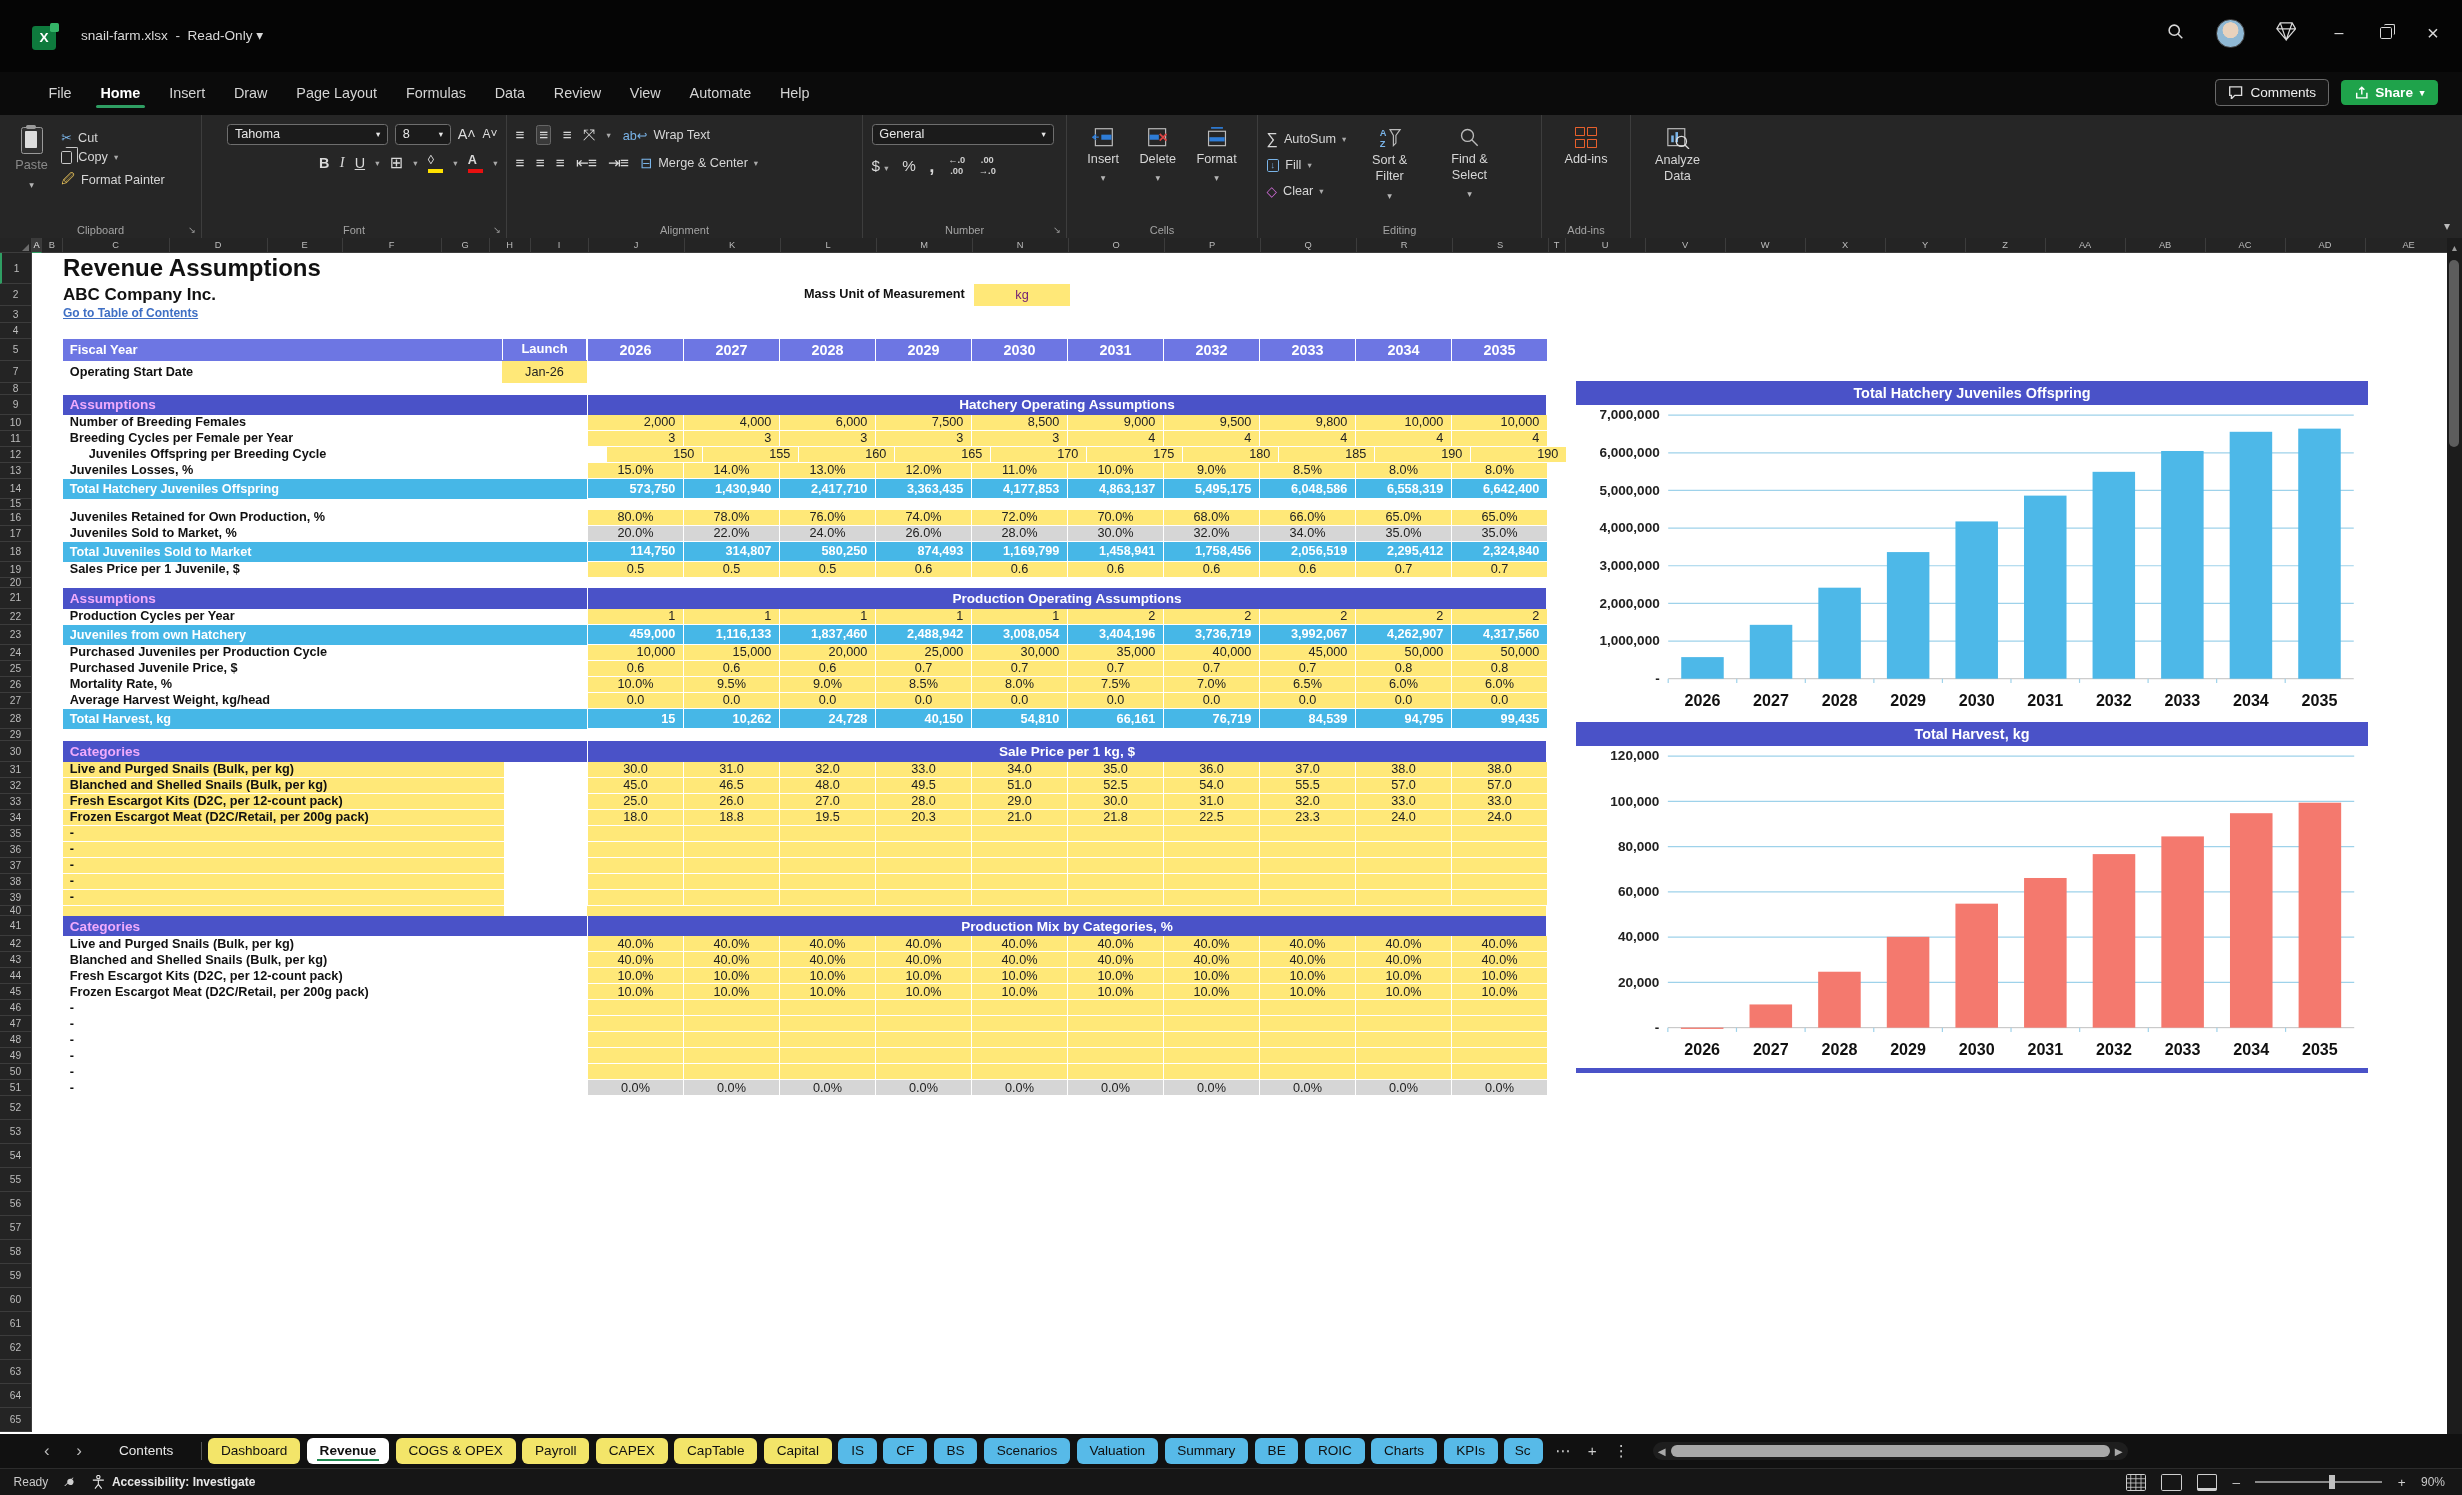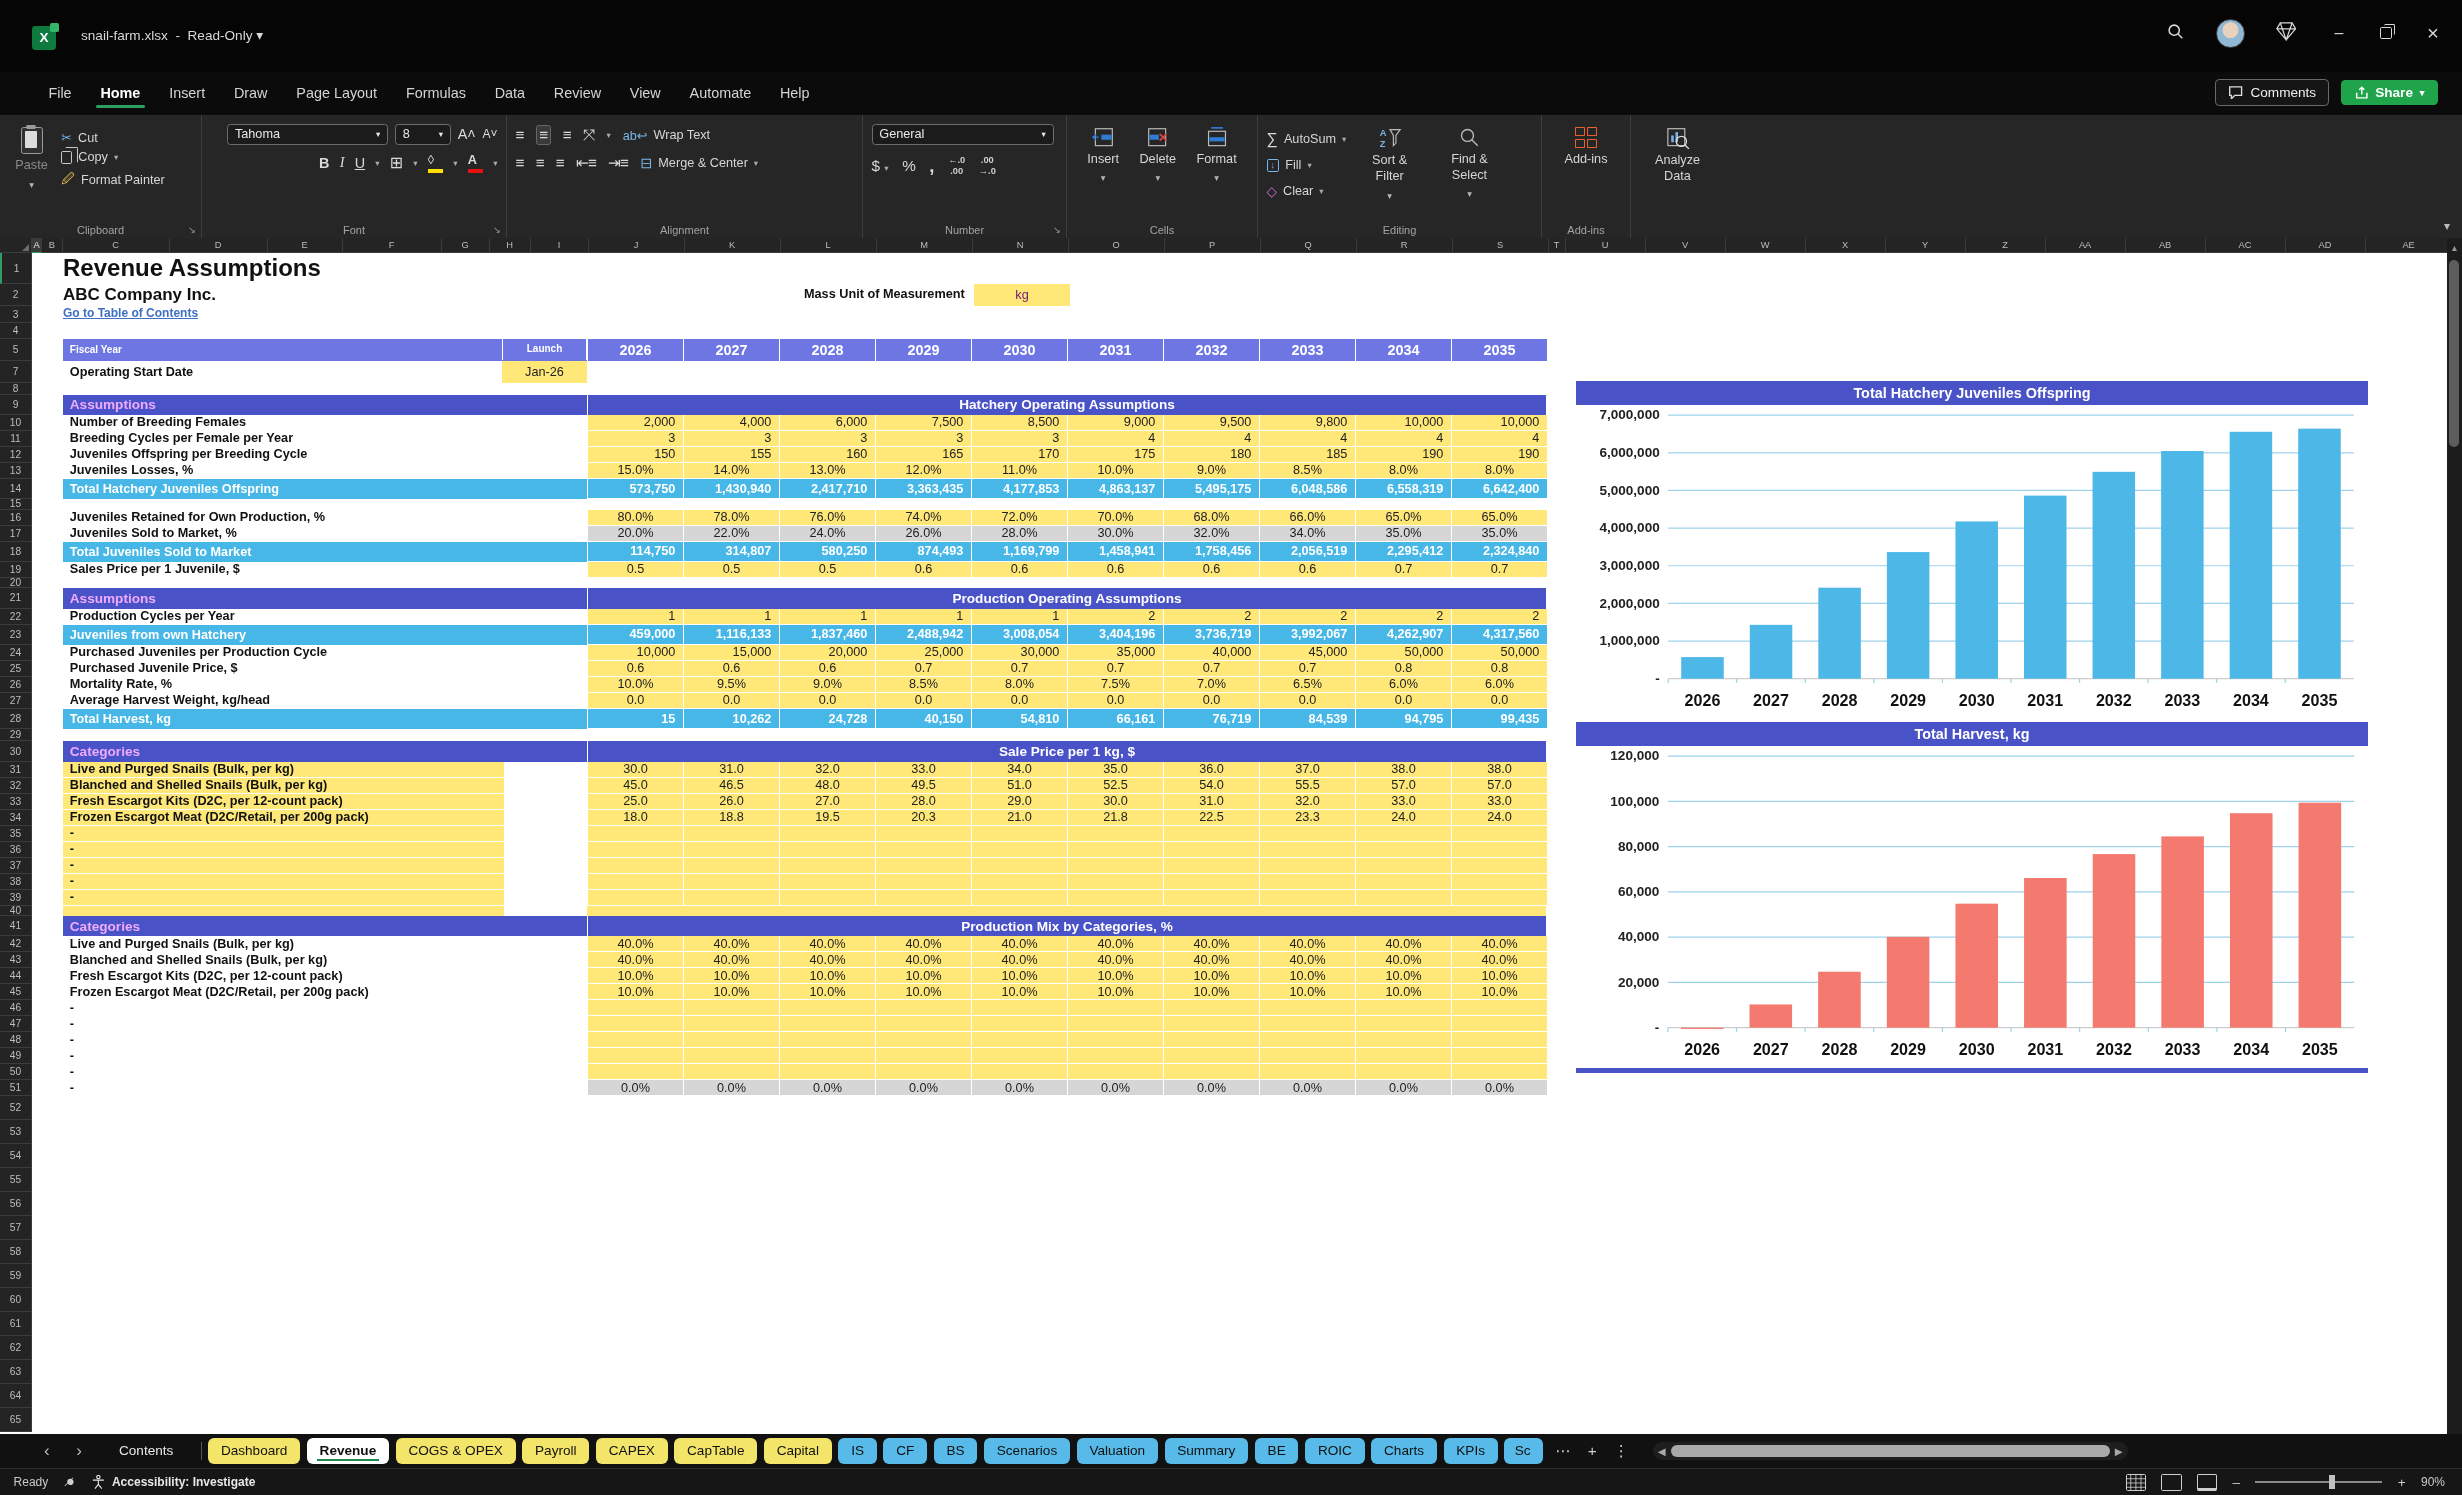--- a/index.html
+++ b/index.html
@@ -73,21 +73,21 @@
   .rn{flex:none;width:32px;background:#242424;border-bottom:0.8px solid #3c3c3c;border-right:0.8px solid #3c3c3c;color:#bdbdbd;font-size:10.2px;text-align:center;display:flex;align-items:center;justify-content:center;}
   .rn.first{border-left:2.5px solid #2f9e63;}
   .rc{flex:none;width:2415px;position:relative;display:flex;background:#fff;}
   .sp36{flex:none;width:31px;}
   .lz{flex:none;width:524px;display:flex;}
   .cell-title{font-size:24px;font-weight:bold;color:#111;padding-left:31px;line-height:29px;white-space:nowrap;}
   .cell-company{font-size:17px;font-weight:bold;color:#111;padding-left:31px;line-height:21px;white-space:nowrap;}
   .cell-link{font-size:12px;font-weight:bold;color:#3f6fc4;text-decoration:underline;padding-left:31px;line-height:15.3px;white-space:nowrap;}
   .masslabel{position:absolute;left:772px;top:2.5px;font-size:12.7px;font-weight:bold;color:#111;white-space:nowrap;}
   .masscell{position:absolute;left:942px;top:0;width:96px;height:100%;background:#ffe878;font-size:12.7px;color:#701a75;display:flex;align-items:center;justify-content:center;}
-  .fiscal-lz{background:#6d76e3;color:#fff;font-weight:bold;font-size:10px;display:flex;align-items:center;}
+  .fiscal-lz{background:#6d76e3;color:#fff;font-weight:bold;font-size:13px;display:flex;align-items:center;}
   .fiscal-name{flex:1;padding-left:6.8px;}
   .launchcell{flex:none;width:85px;text-align:center;border-left:1.7px solid #fff;border-right:1.7px solid #fff;line-height:20.4px;}
   .ycell{flex:none;width:96px;background:#6d76e3;border-left:1.7px solid #fff;color:#fff;font-weight:bold;font-size:14.4px;display:flex;align-items:center;justify-content:center;}
   .sd-label{flex:1;font-size:12.7px;font-weight:bold;color:#111;display:flex;align-items:center;padding-left:6.8px;}
   .sd-val{flex:none;width:85px;background:#ffe878;font-size:12.7px;color:#222;display:flex;align-items:center;justify-content:center;}
   .sec-l{flex:none;width:524px;background:#4a52c8;color:#f0abfc;font-weight:bold;font-size:13.6px;display:flex;align-items:center;padding-left:6.8px;}
   .sec-r{flex:none;width:959px;background:#4a52c8;color:#fff;font-weight:bold;font-size:13.6px;display:flex;align-items:center;justify-content:center;border-left:1.7px solid #fff;}
   .lbl{flex:none;width:524px;font-size:12.7px;font-weight:bold;color:#111;display:flex;align-items:center;padding-left:6.8px;border-bottom:0.8px solid #fff;white-space:nowrap;overflow:hidden;}
   .lbl-y{flex:none;width:441px;background:#ffe878;font-size:12.7px;font-weight:bold;color:#111;display:flex;align-items:center;padding-left:6.8px;border-bottom:0.8px solid #fff;white-space:nowrap;overflow:hidden;}
   .gap98{flex:none;width:83px;}
@@ -549,21 +549,21 @@
             <div class="vc vy num">3</div>
             <div class="vc vy num">3</div>
             <div class="vc vy num">3</div>
             <div class="vc vy num">4</div>
             <div class="vc vy num">4</div>
             <div class="vc vy num">4</div>
             <div class="vc vy num">4</div>
             <div class="vc vy num">4</div>
           </div>
         </div>
-        <div class="srow" style="height: 16px;">
+        <div class="srow" style="height: 16px; gap: 19px;">
           <div class="rn">12</div>
           <div class="rc">
             <div class="sp36"></div>
             <div class="lbl">Juveniles Offspring per Breeding Cycle</div>
             <div class="vc vy num">150</div>
             <div class="vc vy num">155</div>
             <div class="vc vy num">160</div>
             <div class="vc vy num">165</div>
             <div class="vc vy num">170</div>
             <div class="vc vy num">175</div>

